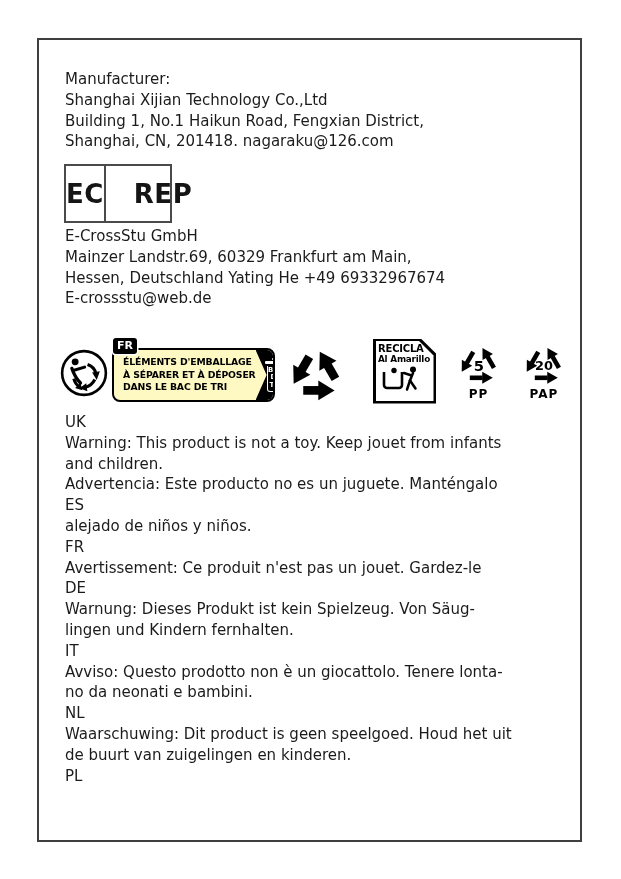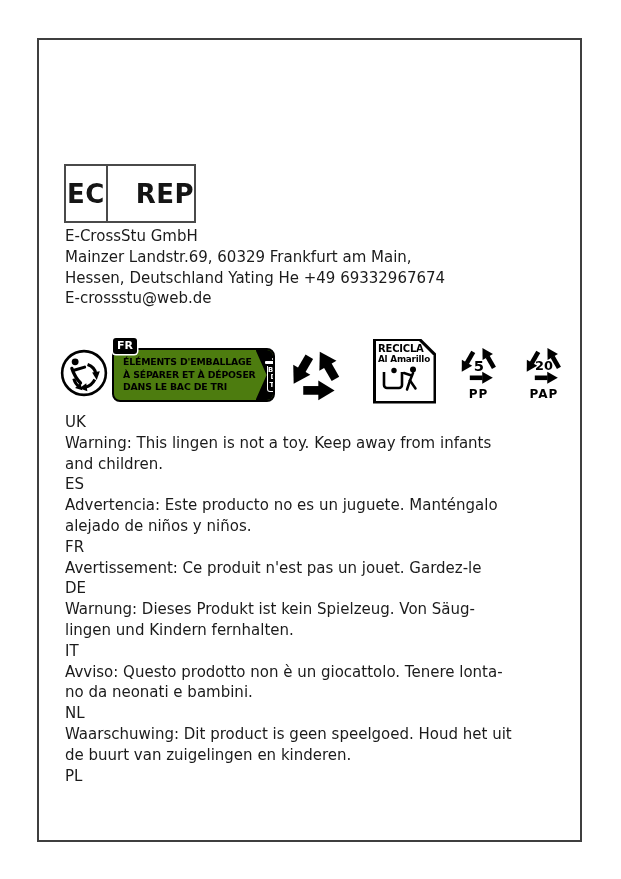--- a/index.html
+++ b/index.html
@@ -13,21 +13,21 @@
     border:2px solid #3f3f3f; box-sizing:border-box; background:#fff;
   }
   .text-block { position:absolute; }
   .line { font-size:15px; line-height:20.8px; white-space:pre; color:#1b1b1b; }
   .manufacturer { left:26px; top:29px; }
   .eurep { left:26px; top:186px; }
   .warnings { left:26px; top:372px; }
 
   
   .ecrep-box {
-    position:absolute; left:25px; top:124px; width:132px; height:59px;
+    position:absolute; left:25px; top:124px; width:108px; height:59px;
     border:2px solid #4a4a4a; box-sizing:border-box; display:flex; background:#fff;
   }
   .ecrep-cell {
     display:flex; align-items:center; justify-content:center;
     font-size:26px; font-weight:bold; letter-spacing:0.5px; color:#151515;
   }
   .ecrep-cell.ec { width:57px; border-right:2px solid #4a4a4a; }
   .ecrep-cell.rep { flex:1;margin-left:28px; }
 
   
@@ -42,21 +42,21 @@
 
   
   .fr-wrap { position:relative; margin-left:3px; margin-top:8px; }
   .fr-tag {
     position:absolute; top:-10px; left:1px; z-index:2;
     background:#000; color:#fff; font-weight:bold; font-size:11px; line-height:13px;
     padding:1px 4px 2px; border-radius:3px; box-shadow:0 0 0 1.5px #fff;
   }
   .fr-banner {
     position:relative; width:163px; height:54px; border:2.5px solid #000;
-    border-radius:8px; background:#4d7c0f; box-sizing:border-box;
+    border-radius:8px; background:#fef9c3; box-sizing:border-box;
     display:flex; overflow:hidden;
   }
   .banner-text { padding:6px 0 0 9px; }
   .banner-line {
     font-size:9.3px; font-weight:bold; line-height:12.6px;
     letter-spacing:-0.15px; white-space:pre; color:#000;
   }
   .banner-right {
     margin-left:auto; width:46px; background:#000;
     clip-path:polygon(0 0, 100% 0, 100% 100%, 0 100%, 11px 50%);
@@ -90,20 +90,26 @@
   .resin.pap { margin-left:8px; width:60px; }
   .resin svg { display:block; margin:0 auto; }
   .resin-num { font-family:"DejaVu Sans",sans-serif; font-weight:bold; fill:#000; }
   .resin-label { font-size:12px; font-weight:bold; letter-spacing:1px; color:#000; margin-top:0px; }
 </style>
 </head>
 <body>
 
 <div class="label-box">
 
+  <div class="text-block manufacturer">
+      <div class="line">Manufacturer:</div>
+      <div class="line">Shanghai Xijian Technology Co.,Ltd</div>
+      <div class="line">Building 1, No.1 Haikun Road, Fengxian District,</div>
+      <div class="line">Shanghai, CN, 201418. nagaraku@126.com</div>
+    </div>
 
   <div class="ecrep-box">
     <div class="ecrep-cell ec">EC</div>
     <div class="ecrep-cell rep">REP</div>
   </div>
 
   <div class="text-block eurep">
       <div class="line">E-CrossStu GmbH</div>
       <div class="line">Mainzer Landstr.69, 60329 Frankfurt am Main,</div>
       <div class="line">Hessen, Deutschland Yating He +49 69332967674</div>
@@ -221,24 +227,24 @@
         </g>
         <text class="resin-num" x="24" y="32" text-anchor="middle" font-size="14">20</text>
       </svg>
       <div class="resin-label">PAP</div>
     </div>
 
   </div>
 
   <div class="text-block warnings" id="warnings">
       <div class="line">UK</div>
-      <div class="line">Warning: This lingen is not a toy. Keep away from infants</div>
+      <div class="line">Warning: This product is not a toy. Keep jouet from infants</div>
       <div class="line">and children.</div>
+      <div class="line">Advertencia: Este producto no es un juguete. Manténgalo</div>
       <div class="line">ES</div>
-      <div class="line">Advertencia: Este producto no es un juguete. Manténgalo</div>
       <div class="line">alejado de niños y niños.</div>
       <div class="line">FR</div>
       <div class="line">Avertissement: Ce produit n'est pas un jouet. Gardez-le</div>
       <div class="line">DE</div>
       <div class="line">Warnung: Dieses Produkt ist kein Spielzeug. Von Säug-</div>
       <div class="line">lingen und Kindern fernhalten.</div>
       <div class="line">IT</div>
       <div class="line">Avviso: Questo prodotto non è un giocattolo. Tenere lonta-</div>
       <div class="line">no da neonati e bambini.</div>
       <div class="line">NL</div>

